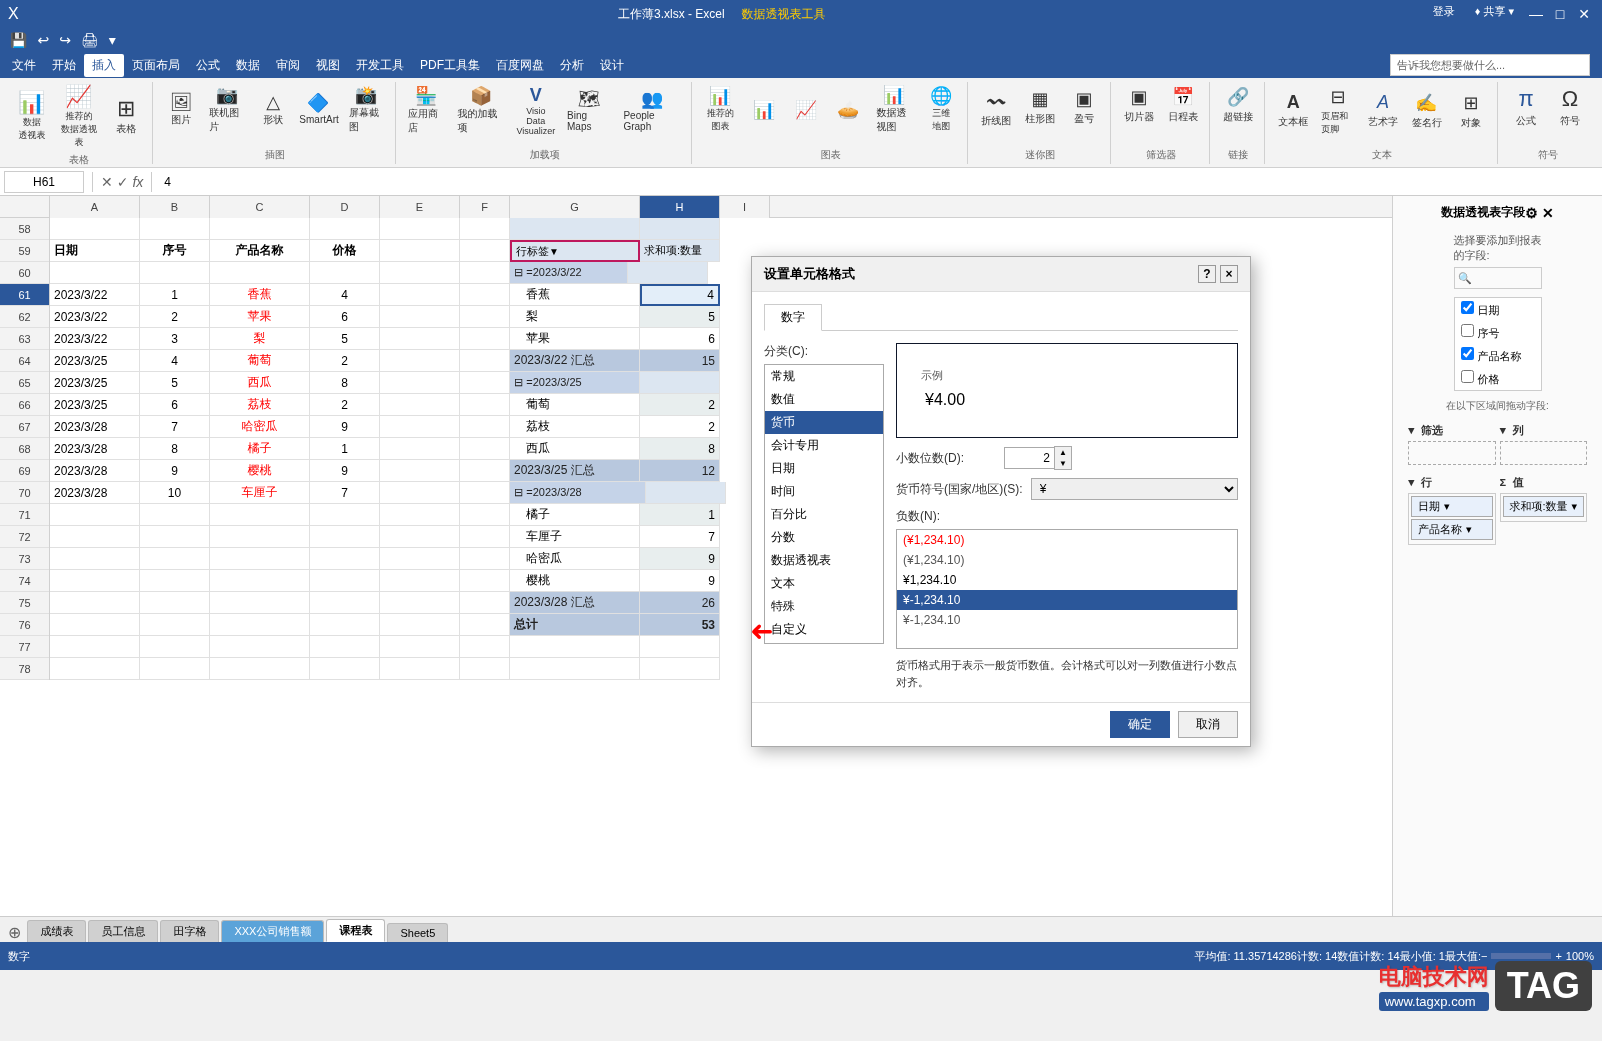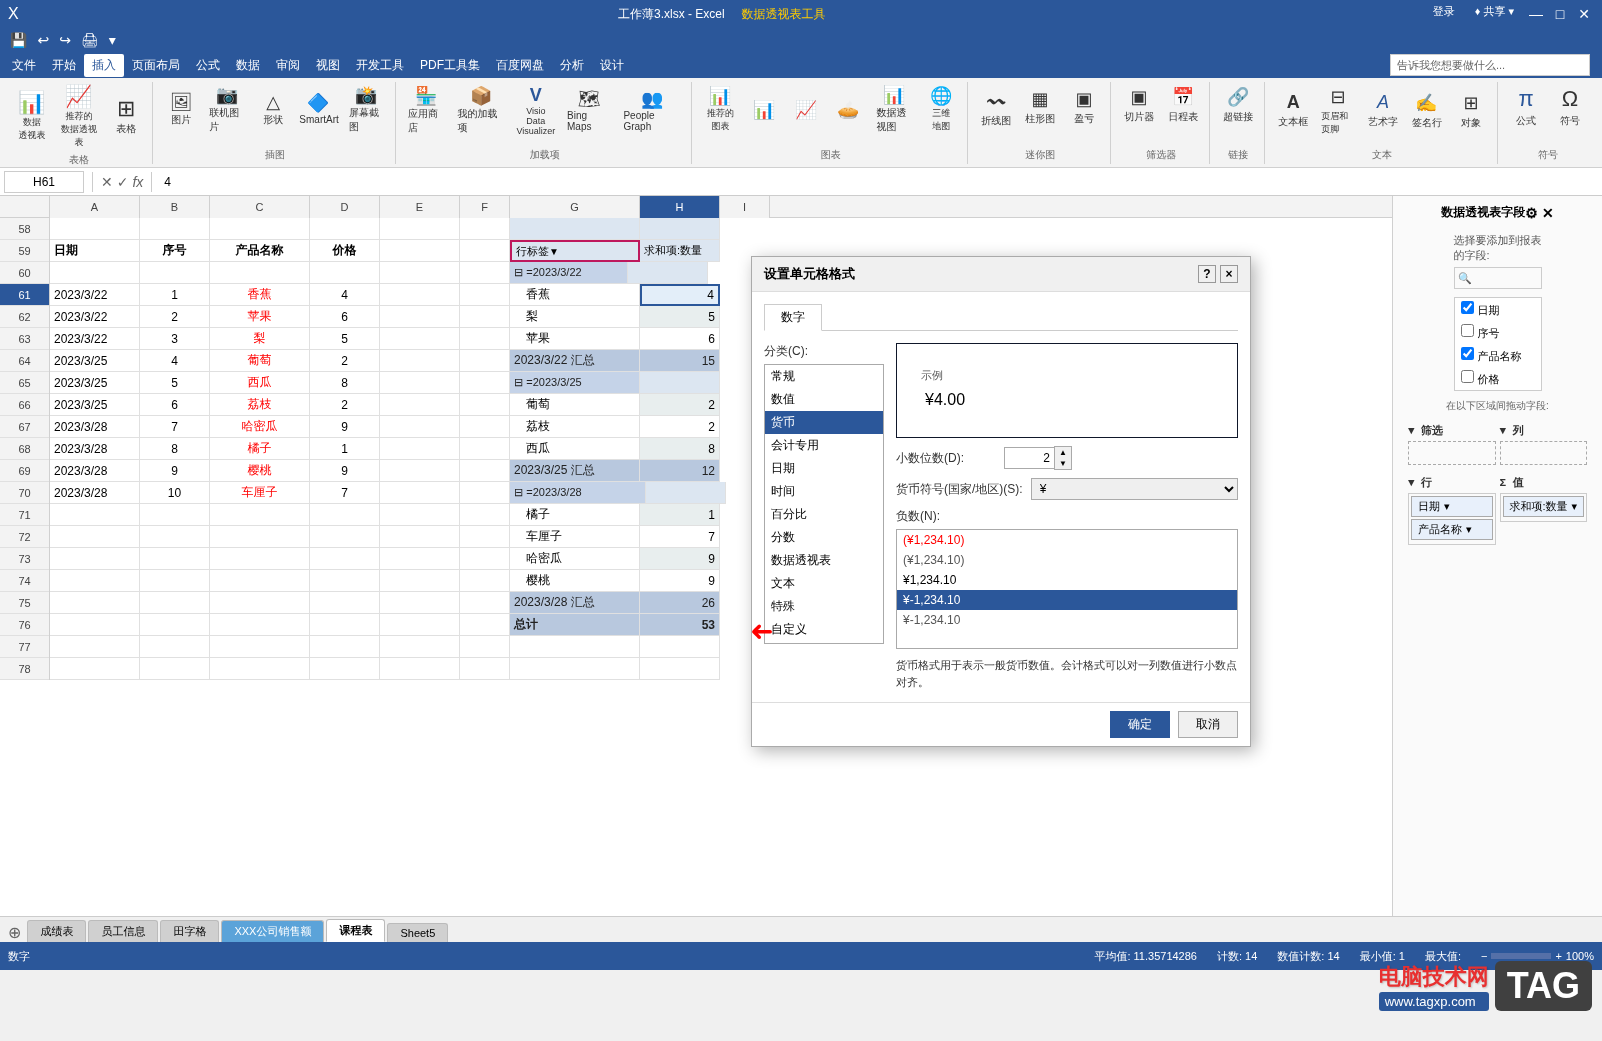--- a/index.html
+++ b/index.html
@@ -219,21 +219,21 @@
       color: white;
       height: 28px;
       display: flex;
       align-items: center;
       padding: 0 8px;
       font-size: 11px;
       gap: 16px;
       justify-content: space-between;
     }
     .status-left { display: flex; gap: 8px; }
-    .status-right { display: flex; gap: 20px; align-items: center; text-align: center; }
+    .status-right { display: flex; gap: 0; align-items: center; text-align: center; }
     .zoom-control { display: flex; align-items: center; gap: 4px; }
 
     
     .sheet-tabs-bar {
       background: #f0f0f0;
       border-top: 1px solid #ccc;
       height: 26px;
       display: flex;
       align-items: flex-end;
       padding: 0 4px;

